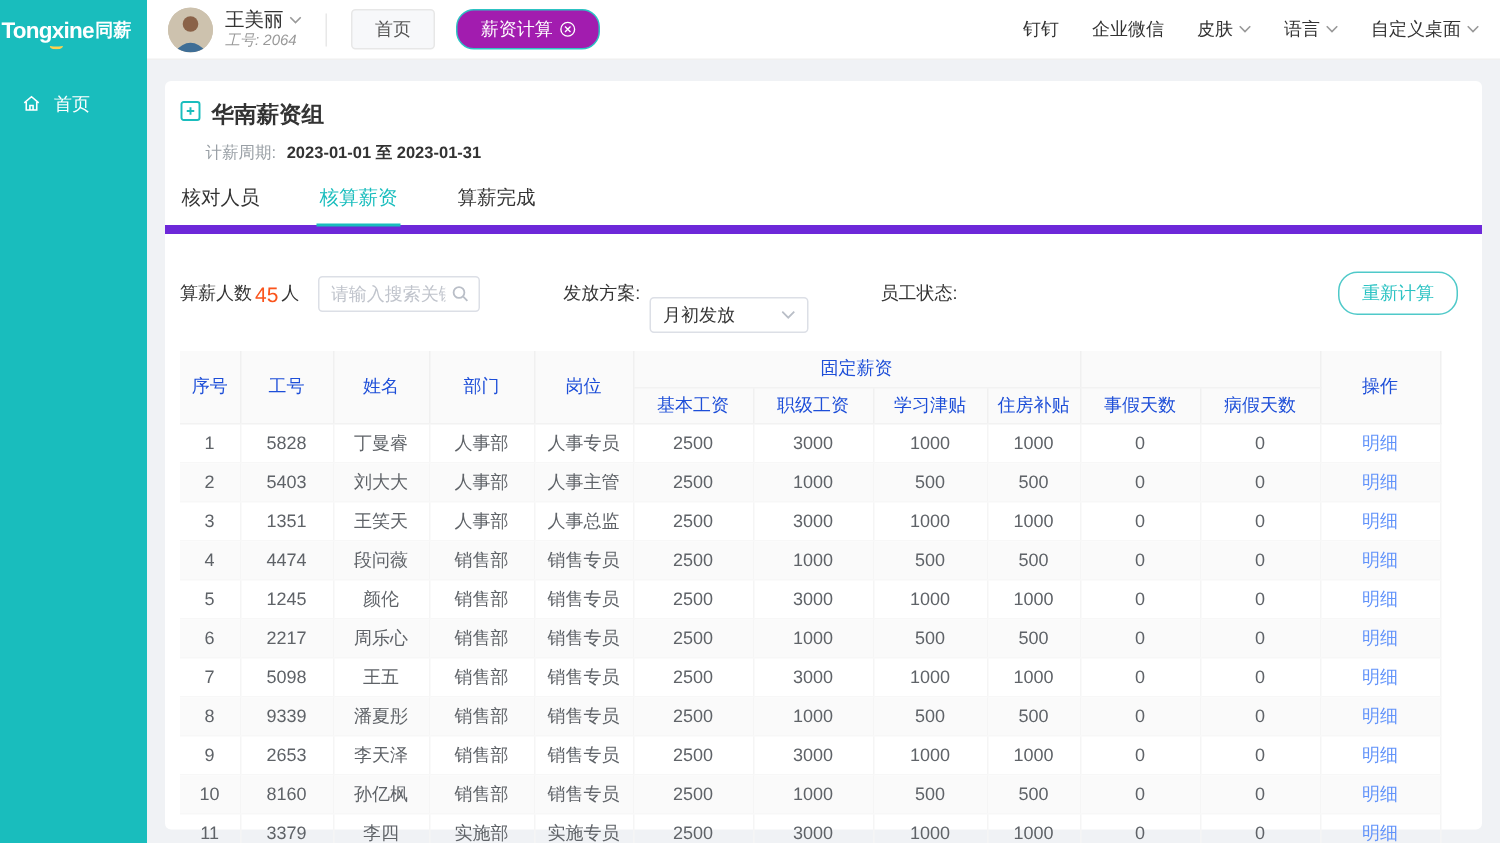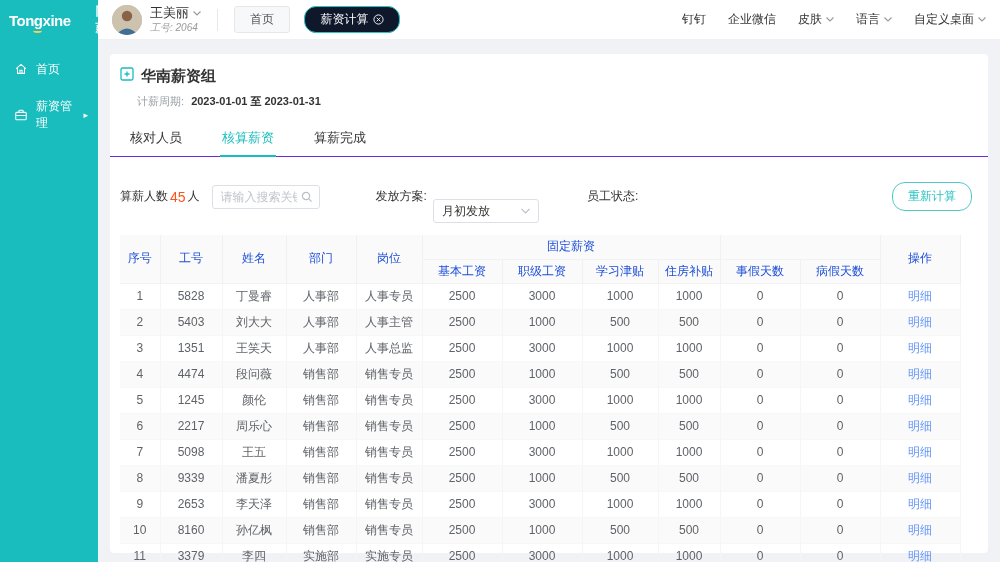--- a/index.html
+++ b/index.html
@@ -2,21 +2,21 @@
 <html><head>
 <meta charset="utf-8">
 <style>
   * { margin:0; padding:0; box-sizing:border-box; }
   html,body { width:1000px; height:562px; overflow:hidden;
     font-family:"Liberation Sans","DejaVu Sans",sans-serif; }
   .app { display:flex; width:1000px; height:562px; background:#f0f2f5; }
 
   
   .sidebar { width:98px; flex-shrink:0; background:#19bdbd; color:#fff; }
-  .logo { height:40px; display:flex; align-items:center; padding-left:9px; position:relative;gap:24px; }
+  .logo { height:40px; display:flex; align-items:center; padding-left:1px; position:relative; }
   .logo-latin { font-size:15px; font-weight:bold; letter-spacing:-0.5px; }
   .logo-cjk { font-size:12px; font-weight:bold; margin-left:1px; }
   .logo-smile { position:absolute; left:33px; bottom:7px; width:9px; height:5px;
     border-bottom:2px solid #ffd24d; border-radius:50%; }
   .side-item { display:flex; align-items:center; padding:0 10px 0 14px; height:34px;
     margin-top:12px; font-size:12px; cursor:pointer; }
   .side-item .lbl { margin-left:8px; }
   .side-item .arrow { margin-left:auto; font-size:9px; }
   .side-icon { width:14px; height:14px; flex-shrink:0; }
 
@@ -26,40 +26,40 @@
     padding:0 14px; border-bottom:1px solid #f0f0f0; flex-shrink:0; }
   .avatar { width:30px; height:30px; border-radius:50%; overflow:hidden; flex-shrink:0;
     background:#cfc4b2; cursor:pointer; }
   .userblock { margin-left:8px; line-height:1.15; }
   .user-name-row { display:flex; align-items:center; font-size:13px; color:#333; cursor:pointer; }
   .user-name-row svg { margin-left:4px; }
   .user-no { font-size:10px; color:#999; margin-top:1px;font-style:italic; }
   .top-divider { width:1px; height:22px; background:#e8e8e8; margin:0 16px; }
   .hbtn { font-size:12px; color:#555; background:#f7f8fa; border:1px solid #e7e7e7;
     border-radius:3px; padding:4px 15px; cursor:pointer; }
-  .hbtn.active { background:#0f172a; border-color:#2cc3c3; color:#fff; border-radius:12px;
+  .hbtn.active { background:#a21caf; border-color:#2cc3c3; color:#fff; border-radius:12px;
     margin-left:10px; display:inline-flex; align-items:center; }
   .hbtn.active svg { margin-left:5px; }
   .right-menu { margin-left:auto; display:flex; align-items:center; }
   .rm-item { font-size:12px; color:#333; margin-left:22px; display:inline-flex;
     align-items:center; cursor:pointer; }
   .rm-item svg { margin-left:4px; }
 
   
   .content { flex:1; padding:14px 12px 9px; min-height:0; }
   .card { background:#fff; border-radius:4px; height:100%; display:flex;
     flex-direction:column; padding:13px 0 10px; }
   .card-title-row { display:flex; align-items:flex-start; padding:0 10px; }
   .group-icon { width:14px; height:14px; flex-shrink:0; }
   .card-title { font-size:15px; font-weight:bold; color:#333; margin-left:7px; }
   .period-row { padding:8px 0 0 27px; font-size:11px; }
   .period-label { color:#9aa0a6; }
   .period-value { color:#333; font-weight:bold; margin-left:4px; }
 
-  .tabs-row { display:flex; padding:0 18px; margin-top:20px; border-bottom:1px solid #6d28d9; }
+  .tabs-row { display:flex; padding:0 9px; margin-top:14px; border-bottom:6px solid #6d28d9; }
   .tab { font-size:13px; color:#333; padding:0 2px 9px; margin-right:36px; cursor:pointer;
     position:relative; }
   .tab.active { color:#19bdbd; }
   .tab.active::after { content:""; position:absolute; left:0; right:0; bottom:-1px;
     height:2px; background:#19bdbd; }
 
   
   .toolbar { display:flex; align-items:center; padding:13px 8px 12px 10px; font-size:12px; color:#333; }
   .count-value { color:#fa541c; font-size:14px; margin:0 2px; }
   .search-box { position:relative; margin-left:12px; }
@@ -115,28 +115,20 @@
       <span class="logo-smile"></span>
     </div>
 
     <div class="side-item">
       <svg class="side-icon" viewBox="0 0 16 16" fill="none" stroke="#fff" stroke-width="1.2">
         <path d="M2.5 7.5 L8 2.8 L13.5 7.5 M4 6.8 V13 H12 V6.8 M6.8 13 V9.5 H9.2 V13"></path>
       </svg>
       <span class="lbl">首页</span>
     </div>
 
-    <div class="side-item">
-      <svg class="side-icon" viewBox="0 0 16 16" fill="none" stroke="#fff" stroke-width="1.2">
-        <rect x="2" y="5" width="12" height="8.5" rx="1.2"></rect>
-        <path d="M5.5 5 V3.6 A1 1 0 0 1 6.5 2.6 H9.5 A1 1 0 0 1 10.5 3.6 V5 M2 8.5 H14"></path>
-      </svg>
-      <span class="lbl">薪资管理</span>
-      <span class="arrow">▸</span>
-    </div>
   </div>
 
   <div class="main-col">
 
     <div class="topbar">
       <div class="avatar">
         <svg viewBox="0 0 30 30" width="30" height="30">
           <rect width="30" height="30" fill="#cdc2ae"></rect>
           <circle cx="15" cy="11" r="5.2" fill="#8a6248"></circle>
           <path d="M4 30 Q15 17 26 30 Z" fill="#3f6e96"></path>

